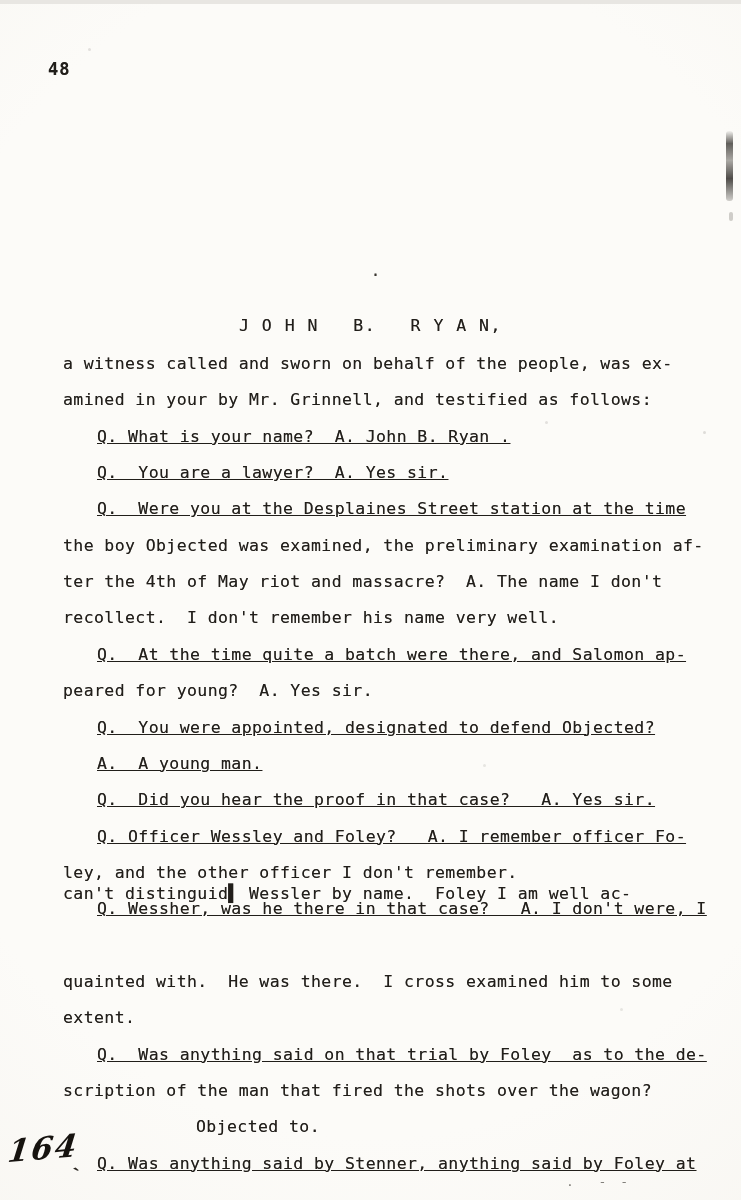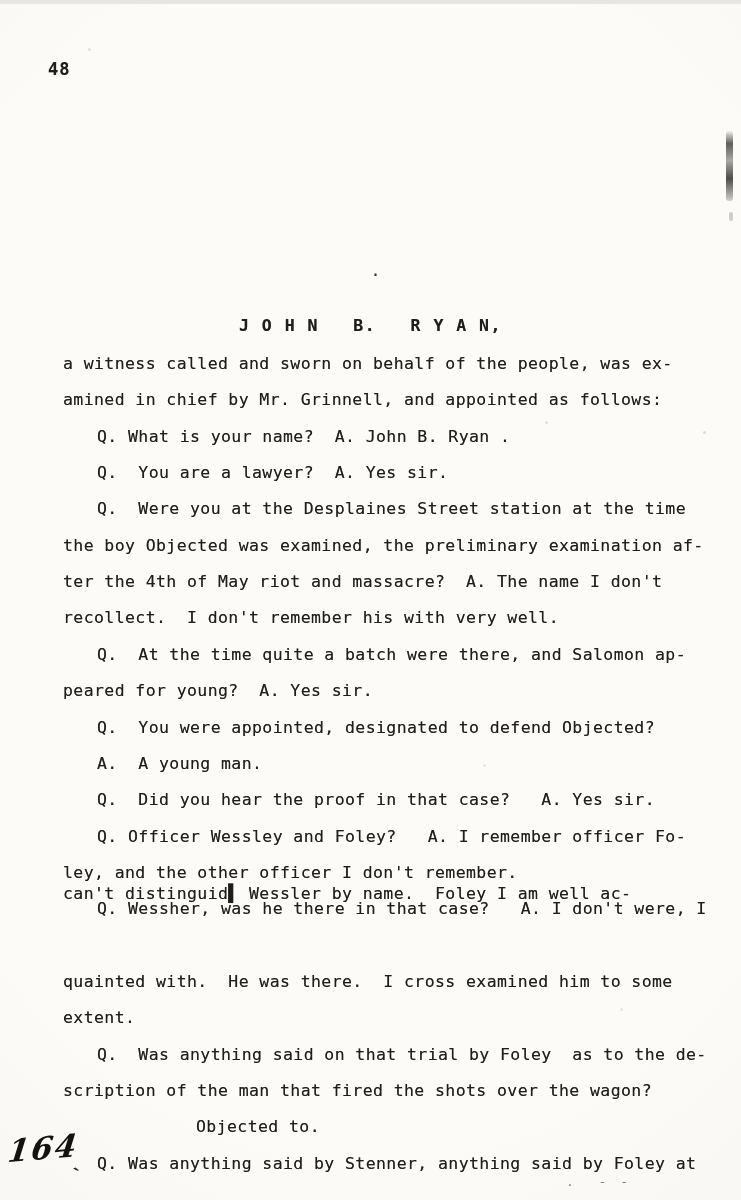--- a/index.html
+++ b/index.html
@@ -38,29 +38,29 @@
     top: 262px;
     font-size: 15px;
     color: #3a362f;
   }
   .doc-title {
     left: 0;
     right: 0;
     top: 312px;
     text-align: center;
     letter-spacing: 1.5px;
-    font-weight: 700;
+    font-weight: 400;
   }
   .tline {
     position: absolute;
     height: 22px;
     text-align: right;
   }
   .ind0 { left: 63px; }
-  .ind1 { left: 97px; }
+  .ind1 { left: 97px; text-decoration: underline; }
   .ind2 { left: 196px; }
   .handwritten {
     position: absolute;
     left: 8px;
     top: 1126px;
     font-family: "DejaVu Serif", "Liberation Serif", serif;
     font-style: italic;
     font-weight: bold;
     font-size: 31px;
     letter-spacing: 2px;
@@ -132,27 +132,27 @@
 <div class="page">
 
   <div class="typed page-number">48</div>
 
   <div class="typed heading-dot">·</div>
 
   <div class="typed doc-title">J O H N   B.   R Y A N,</div>
 
   <div id="transcript-body">
       <div class="typed tline ind0" style="top: 350px;">a witness called and sworn on behalf of the people, was ex-</div>
-      <div class="typed tline ind0" style="top: 386.35px;">amined in chief by Mr. Grinnell, and appointed as follows:</div>
+      <div class="typed tline ind0" style="top: 386.35px;">amined in your by Mr. Grinnell, and testified as follows:</div>
       <div class="typed tline ind1" style="top: 422.7px;">Q. What is your name?  A. John B. Ryan .</div>
       <div class="typed tline ind1" style="top: 459.05px;">Q.  You are a lawyer?  A. Yes sir.</div>
       <div class="typed tline ind1" style="top: 495.4px;">Q.  Were you at the Desplaines Street station at the time</div>
       <div class="typed tline ind0" style="top: 531.75px;">the boy Objected was examined, the preliminary examination af-</div>
       <div class="typed tline ind0" style="top: 568.1px;">ter the 4th of May riot and massacre?  A. The name I don't</div>
-      <div class="typed tline ind0" style="top: 604.45px;">recollect.  I don't remember his with very well.</div>
+      <div class="typed tline ind0" style="top: 604.45px;">recollect.  I don't remember his name very well.</div>
       <div class="typed tline ind1" style="top: 640.8px;">Q.  At the time quite a batch were there, and Salomon ap-</div>
       <div class="typed tline ind0" style="top: 677.15px;">peared for young?  A. Yes sir.</div>
       <div class="typed tline ind1" style="top: 713.5px;">Q.  You were appointed, designated to defend Objected?</div>
       <div class="typed tline ind1" style="top: 749.85px;">A.  A young man.</div>
       <div class="typed tline ind1" style="top: 786.2px;">Q.  Did you hear the proof in that case?   A. Yes sir.</div>
       <div class="typed tline ind1" style="top: 822.55px;">Q. Officer Wessley and Foley?   A. I remember officer Fo-</div>
       <div class="typed tline ind0" style="top: 858.9px;">ley, and the other officer I don't remember.</div>
       <div class="typed tline ind1" style="top: 895.25px;">Q. Wessher, was he there in that case?   A. I don't were, I</div>
       <div class="typed tline ind0" style="top: 880px;">can't distinguid▌ Wessler by name.  Foley I am well ac-</div>
       <div class="typed tline ind0" style="top: 967.95px;">quainted with.  He was there.  I cross examined him to some</div>

